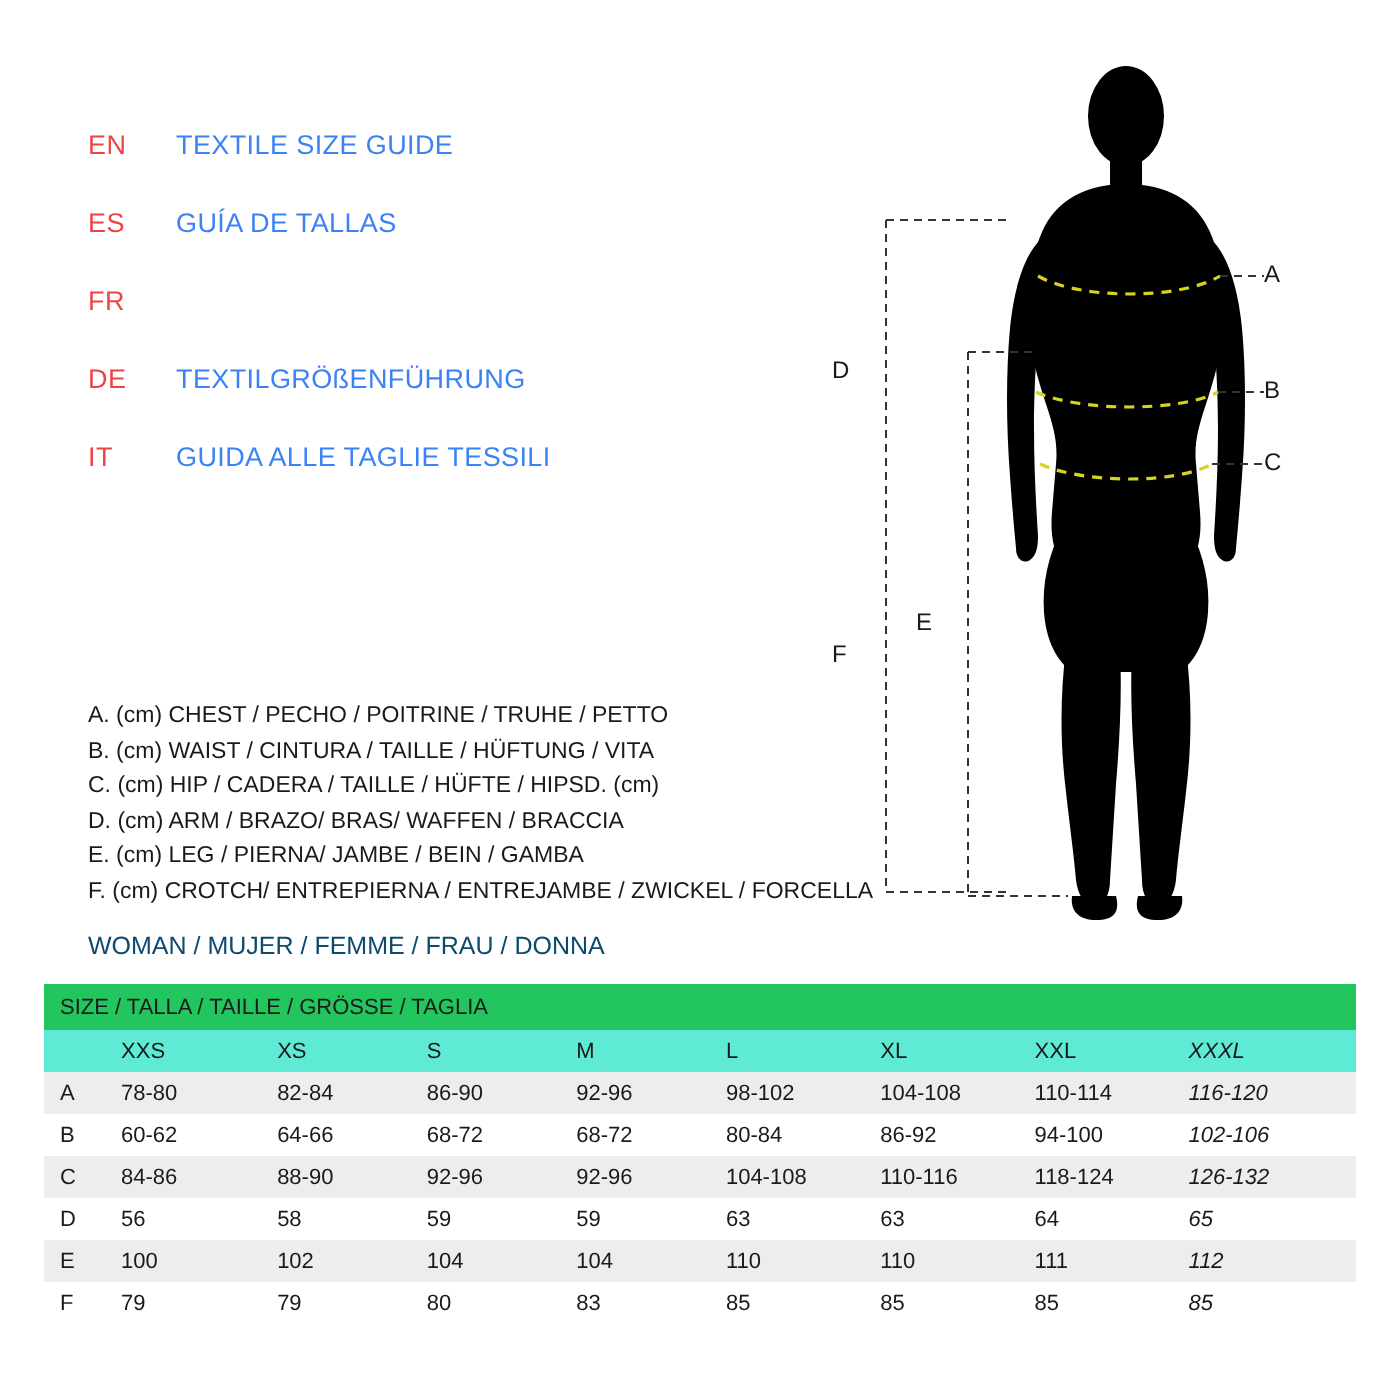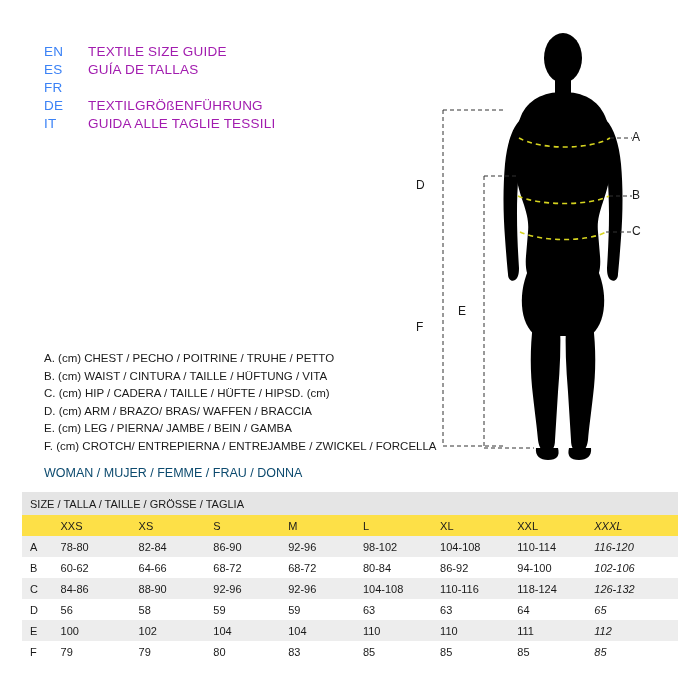--- a/index.html
+++ b/index.html
@@ -25,26 +25,27 @@
   }
   .title-row {
     display: flex;
     align-items: baseline;
     margin-bottom: 3px;
   }
   .title-lang {
     width: 44px;
     font-size: 13.5px;
     letter-spacing: 0.2px;
-    color: #3b82f6;
+    color: #ef4444;
+    margin-top: 21px;
   }
   .title-text {
     font-size: 13.5px;
     letter-spacing: 0.2px;
-    color: #a21caf;
+    color: #3b82f6;
   }
 
   
   .legend-block {
     position: absolute;
     left: 44px;
     top: 350px;
     width: 420px;
   }
   .legend-line {
@@ -75,27 +76,27 @@
     font-size: 11px;
     color: #1a1a1a;
   }
   table.size-table td {
     padding: 3px 0 3px 8px;
     height: 15px;
     vertical-align: middle;
     white-space: nowrap;
   }
   tr.head-row td {
-    background: #e5e5e5;
+    background: #22c55e;
     font-size: 11px;
     padding-top: 4px;
     padding-bottom: 4px;
   }
   tr.col-row td {
-    background: #fde047;
+    background: #5eead4;
   }
   tr.shade td {
     background: #ededed;
   }
   tr.plain td {
     background: #ffffff;
   }
   td.c0 { width: 26px; }
   td.c1 { width: 80px; }
   td.c2 { width: 76px; }

